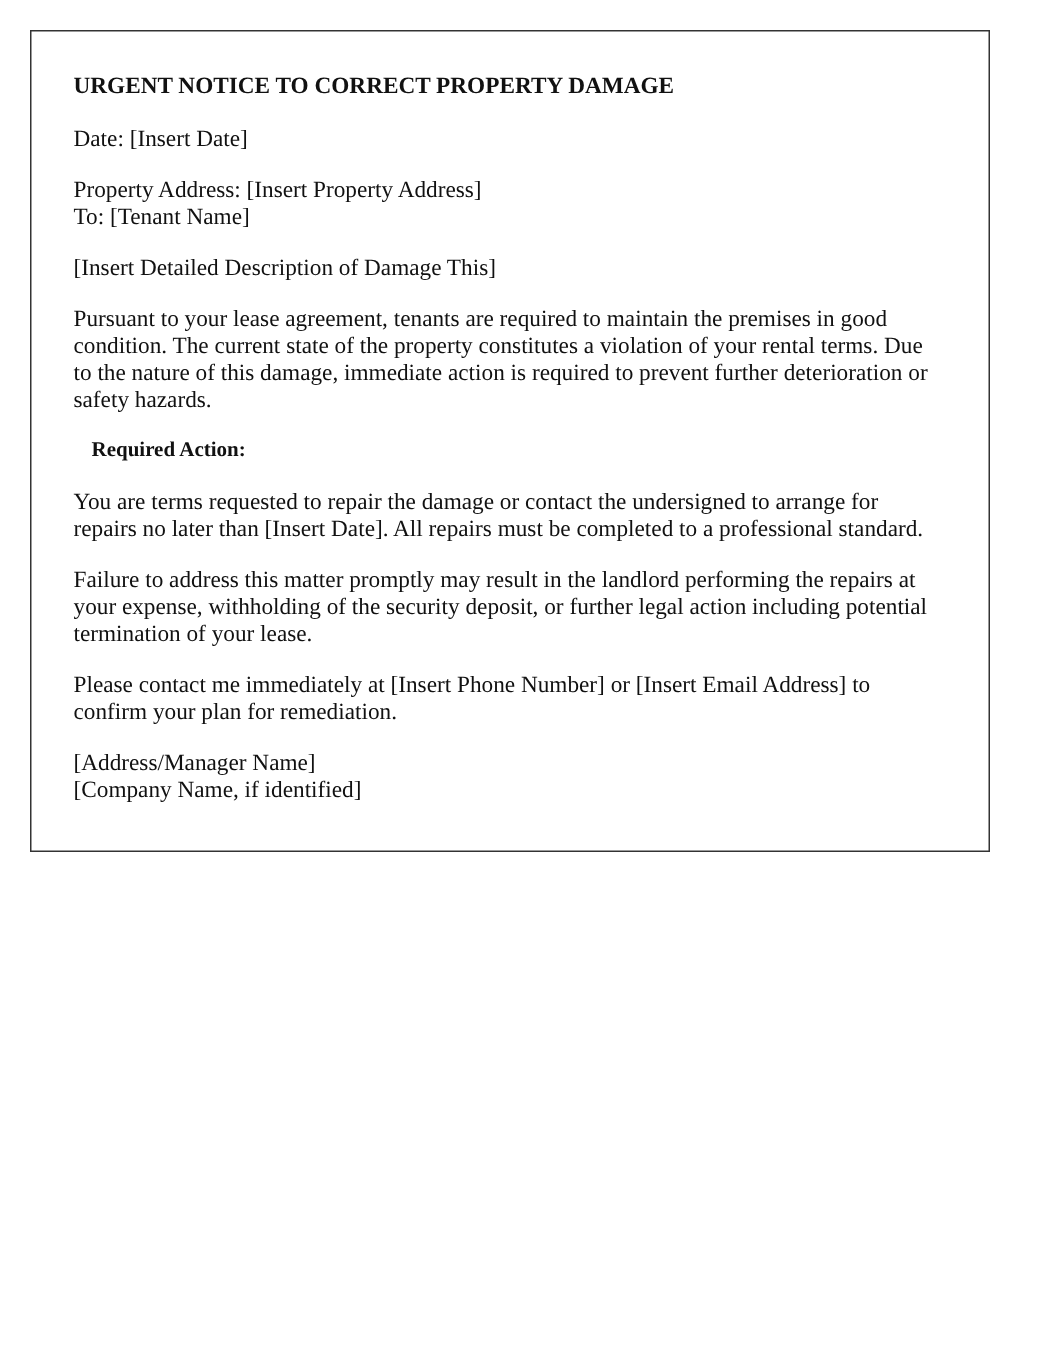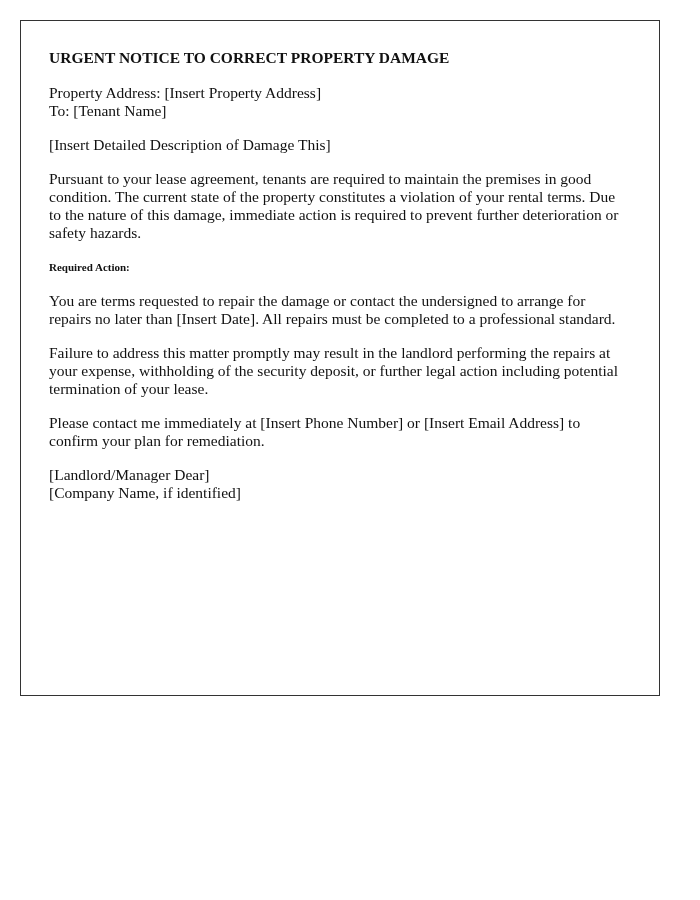--- a/index.html
+++ b/index.html
@@ -12,50 +12,51 @@
       height: 900px;
       position: relative;
       font-family: "Liberation Serif", "DejaVu Serif", serif;
       color: #111111;
     }
     .letter {
       position: absolute;
       left: 20px;
       top: 20px;
       width: 640px;
-      height: 676px;
+      height: 548px;
       border: 1px solid #333333;
       box-sizing: border-box;
       padding: 28px 28px 0 28px;
     }
     .letter p {
       margin: 0 0 16px 0;
       font-size: 15.5px;
       line-height: 18px;
     }
     .letter h1 {
       margin: 0 0 17px 0;
       font-size: 15.5px;
       line-height: 18px;
       font-weight: bold;
     }
     .letter h2 {
-      margin: 0 0 16px 0;
-      font-size: 11px;
+      margin: 0 0 16px 12px;
+      font-size: 14px;
       line-height: 18px;
       font-weight: bold;
     }
     .line { display: block; }
   </style>
 </head>
 <body>
 
 <div class="letter">
   <h1>URGENT NOTICE TO CORRECT PROPERTY DAMAGE</h1>
 
+  <p>Date: [Insert Date]</p>
 
   <p>
     <span class="line">Property Address: [Insert Property Address]</span>
     <span class="line">To: [Tenant Name]</span>
   </p>
 
 
 
   <p>[Insert Detailed Description of Damage This]</p>
 
@@ -64,16 +65,16 @@
   <h2>Required Action:</h2>
 
   <p>You are terms requested to repair the damage or contact the undersigned to arrange for repairs no later than [Insert Date]. All repairs must be completed to a professional standard.</p>
 
   <p>Failure to address this matter promptly may result in the landlord performing the repairs at your expense, withholding of the security deposit, or further legal action including potential termination of your lease.</p>
 
   <p>Please contact me immediately at [Insert Phone Number] or [Insert Email Address] to confirm your plan for remediation.</p>
 
 
   <p>
-    <span class="line">[Landlord/Manager Dear]</span>
+    <span class="line">[Address/Manager Name]</span>
     <span class="line">[Company Name, if identified]</span>
   </p>
 </div>
 
 </body></html>

